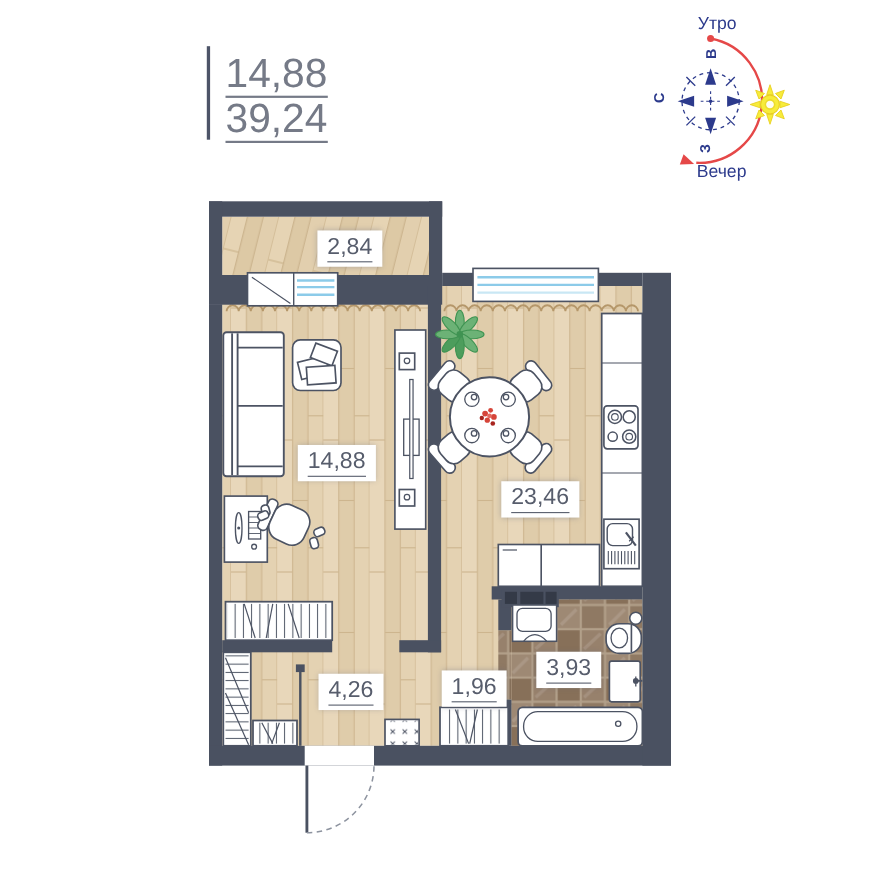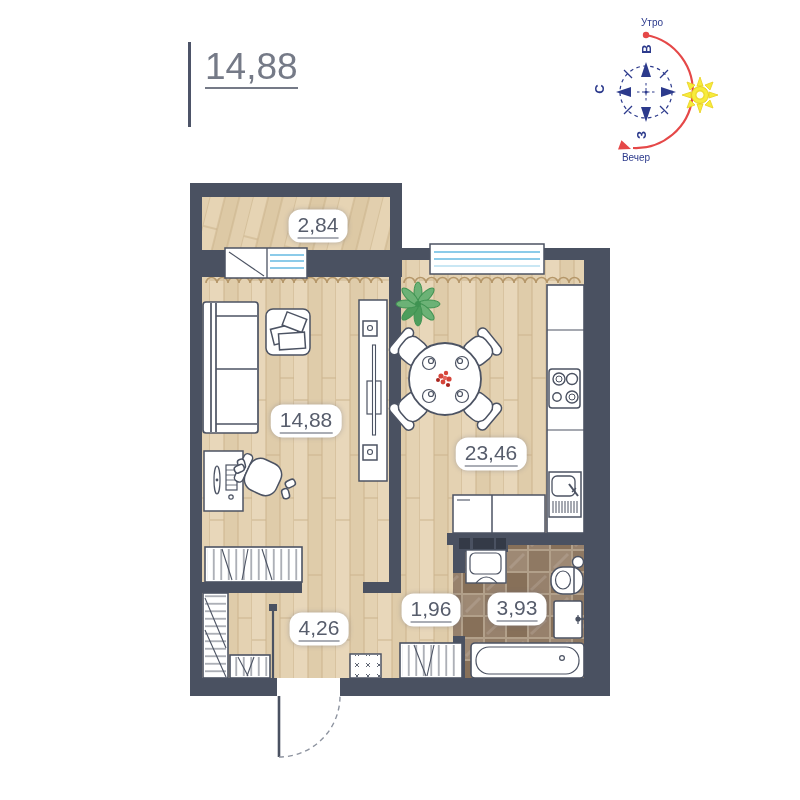--- a/index.html
+++ b/index.html
@@ -8,27 +8,27 @@
   .plan-svg{position:absolute;left:0;top:0;width:800px;height:800px;}
   
   .apt-type{position:absolute;left:94px;top:34px;font-size:72px;font-weight:500;
             color:#4d5468;letter-spacing:-2px;}
   .hdr-divider{position:absolute;left:188px;top:42px;width:3px;height:85px;background:#4d5468;}
   .area-val{position:absolute;left:205px;color:#757a87;font-size:37px;font-weight:400;line-height:1;}
   .area-val span{border-bottom:2px solid #757a87;padding-bottom:2px;display:inline-block;}
   .area-living{top:48px;}
   .area-total{top:89px;}
   
-  .pill{position:absolute;transform:translate(-50%,-50%);background:#ffffff;border-radius:12px;
+  .pill{position:absolute;transform:translate(-50%,-50%);background:#ffffff;border-radius:0;
         padding:3px 9px 4px;box-shadow:0 0 5px rgba(100,105,125,.4);color:#575d6c;
         font-size:21px;font-weight:500;white-space:nowrap;}
   .pill span{border-bottom:1.5px solid #575d6c;padding-bottom:1px;display:inline-block;}
   
   .cmp{position:absolute;transform:translate(-50%,-50%);color:#2c3a8c;}
-  .cmp.small{font-size:10px;}
+  .cmp.small{font-size:16px;}
   .cmp.dir{font-size:13px;font-weight:bold;transform:translate(-50%,-50%) rotate(-90deg);}
 </style>
 </head>
 <body>
 
 <div class="canvas">
 
   <svg class="plan-svg" viewBox="0 0 800 800">
     <defs>
       <pattern id="plankV" width="42" height="120" patternUnits="userSpaceOnUse">
@@ -364,27 +364,28 @@
         <polygon points="-13,13 -10,5 -5,10"></polygon>
           <polygon points="13,13 10,5 5,10"></polygon>
       </g>
       <circle cx="0" cy="0" r="8.5" fill="#f7ec3b" stroke="#e8cf1f" stroke-width="1"></circle>
       <circle cx="0" cy="0" r="4.2" fill="#fffdf0" stroke="#eddc2e" stroke-width="1.4"></circle>
     </g>
   </svg>
 
   <div class="hdr-divider"></div>
   <div class="area-val area-living"><span>14,88</span></div>
+  <div class="area-val area-total"><span>39,24</span></div>
 
   <div class="pill" style="left:318px;top:226px;"><span>2,84</span></div>
   <div class="pill" style="left:306px;top:421px;"><span>14,88</span></div>
   <div class="pill" style="left:491px;top:454px;"><span>23,46</span></div>
   <div class="pill" style="left:319px;top:629px;text-align:center;"><span>4,26</span></div>
-  <div class="pill" style="left:431px;top:610px;"><span>1,96</span></div>
+  <div class="pill" style="left:431px;top:626px;"><span>1,96</span></div>
   <div class="pill" style="left:517px;top:609px;"><span>3,93</span></div>
 
   <div class="cmp small" style="left:652px;top:22px;">Утро</div>
-  <div class="cmp small" style="left:636px;top:157px;">Вечер</div>
+  <div class="cmp small" style="left:656px;top:157px;">Вечер</div>
   <div class="cmp dir" style="left:646px;top:49px;">В</div>
   <div class="cmp dir" style="left:599px;top:89px;">С</div>
   <div class="cmp dir" style="left:641px;top:135px;">З</div>
 
 </div>
 
 </body></html>

